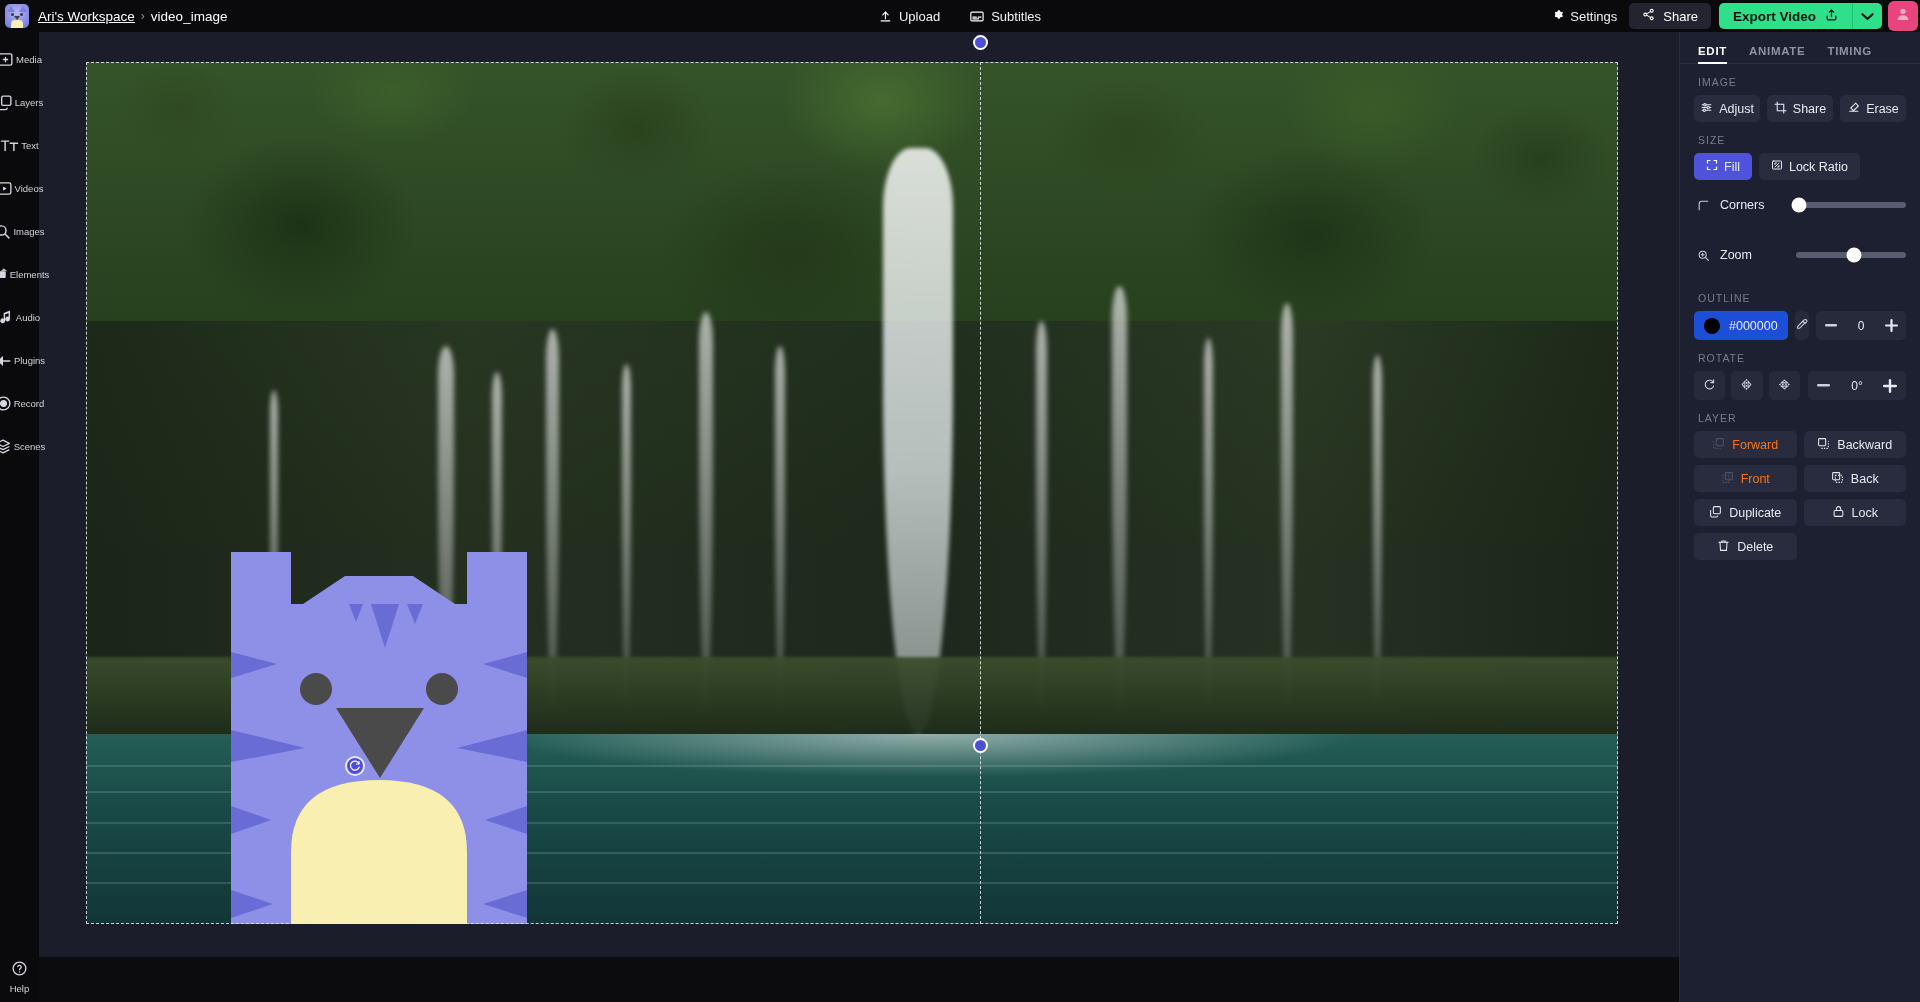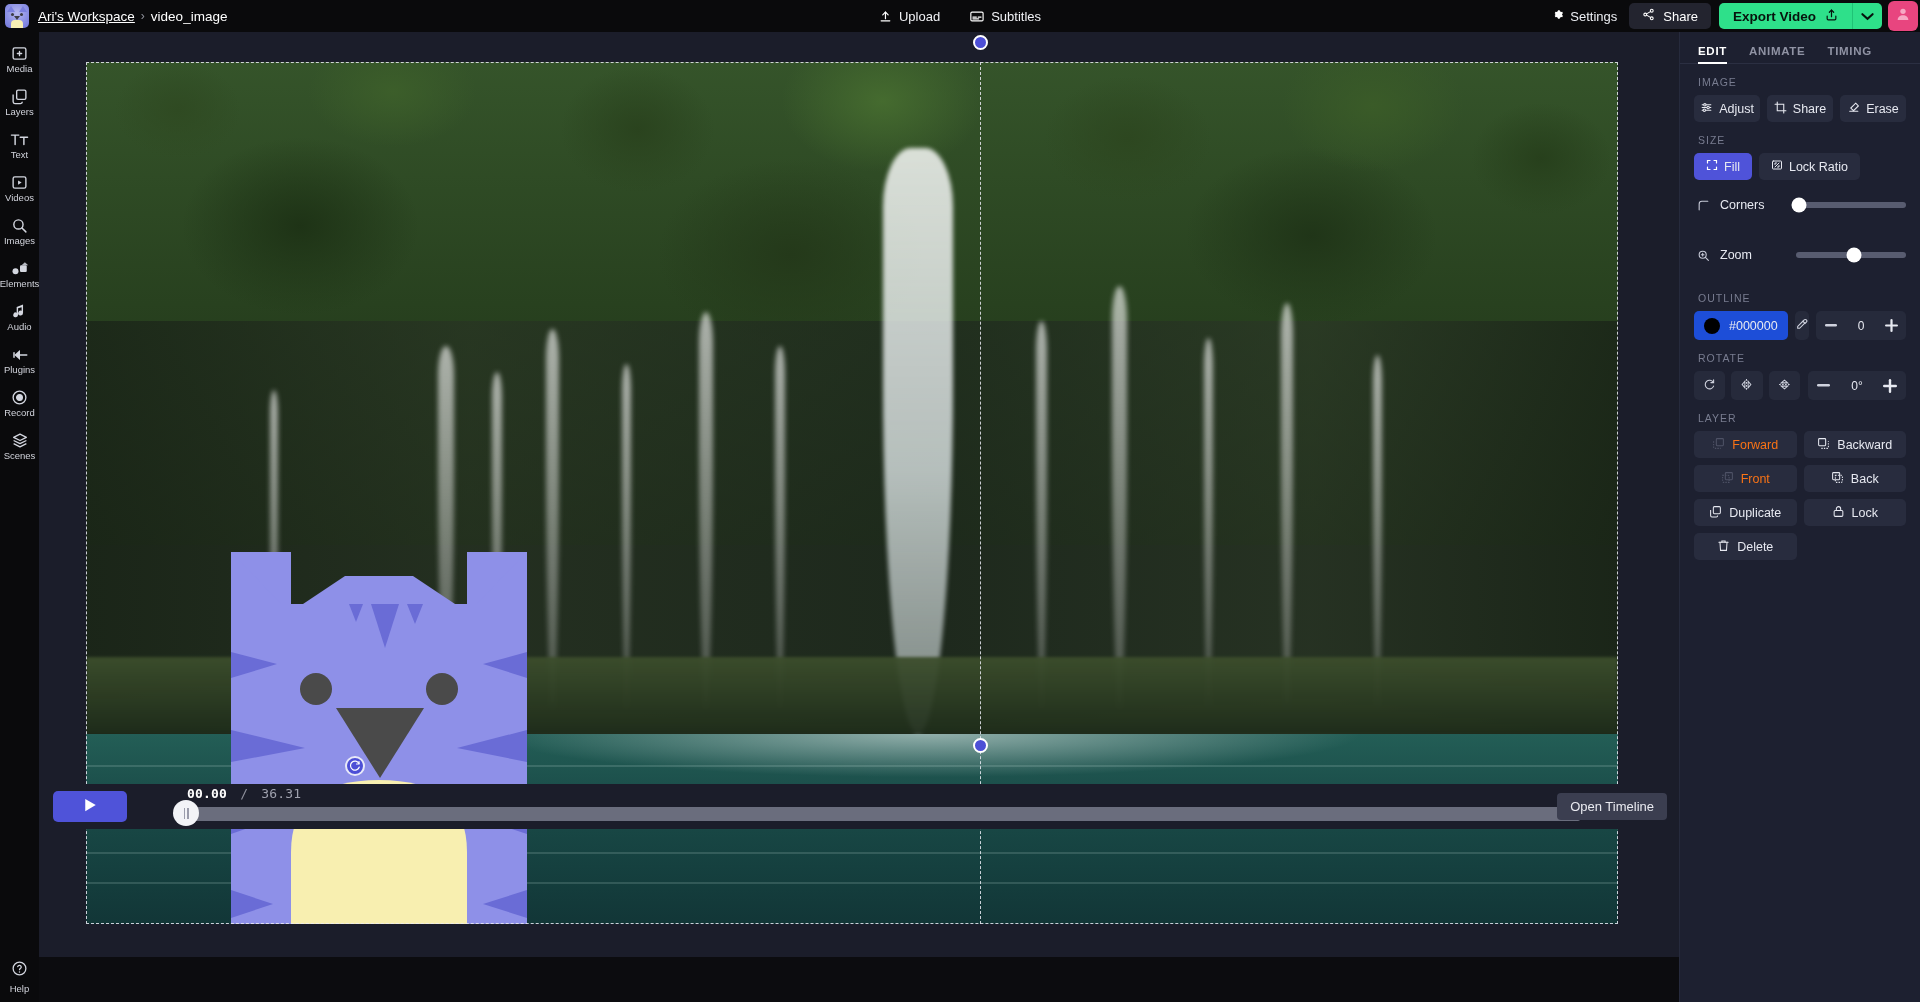--- a/index.html
+++ b/index.html
@@ -65,21 +65,21 @@
   #avatar-btn { width: 30px; height: 30px; border-radius: 6px; background: #e8457f;
     display: flex; align-items: center; justify-content: center; cursor: pointer;
     margin-right: 2px; }
 
   
   #rail {
     position: absolute; left: 0; top: 32px; width: 39px; height: 970px;
     background: #0a0a0c; display: flex; flex-direction: column;
     align-items: center; padding-top: 6px; z-index: 30;
   }
-  .rail-item { width: 39px; height: 43px; display: flex; flex-direction: column;
+  .rail-item { width: 39px; height: 43px; display: flex; flex-direction: row;
     align-items: center; justify-content: center; gap: 2px; cursor: pointer; color: #cfd2db; }
   .rail-item .ri-label { font-size: 9.5px; line-height: 10px; color: #d2d4dc; white-space: nowrap; }
   .rail-item svg { display: block; }
   #rail-help { position: absolute; bottom: 8px; left: 0; width: 39px;
     display: flex; flex-direction: column; align-items: center; gap: 2px; cursor: pointer; }
   #rail-help .ri-label { font-size: 9.5px; color: #d2d4dc; }
 
   
   #stage {
     position: absolute; left: 39px; top: 32px; width: 1640px; height: 925px;
@@ -496,42 +496,20 @@
       <div class="sel-handle" style="left:887px; top:676px;"></div>
       <div id="rotate-handle" style="left:259px; top:694px;">
         <svg width="12" height="12" viewBox="0 0 24 24" fill="none" stroke="#ffffff" stroke-width="2.4" stroke-linecap="round">
           <path d="M20 7a9 9 0 10.6 7"></path>
             <path d="M20 3v5h-5"></path>
         </svg>
       </div>
     </div>
   </div>
 
-  <div id="bottombar">
-    <div id="play-btn">
-      <span>
-        <svg width="13" height="14" viewBox="0 0 14 16" fill="#ffffff">
-            <path d="M1 1l12 7-12 7z"></path>
-          </svg>
-      </span>
-    </div>
-    <div id="time-readout">
-      <span class="cur">00.00</span>
-      <span class="slash">/</span>
-      <span class="tot">36.31</span>
-    </div>
-    <div id="scrub-track"></div>
-    <div id="scrub-knob">
-        <i></i>
-        <i></i>
-      </div>
-    <div id="open-timeline-btn">
-      <span>Open Timeline</span>
-    </div>
-  </div>
 
   <div id="rightpanel">
 
     <div id="rp-tabs">
       <div class="rp-tab active">EDIT</div>
       <div class="rp-tab">ANIMATE</div>
       <div class="rp-tab">TIMING</div>
     </div>
 
     <div class="rp-sec-title">IMAGE</div>

